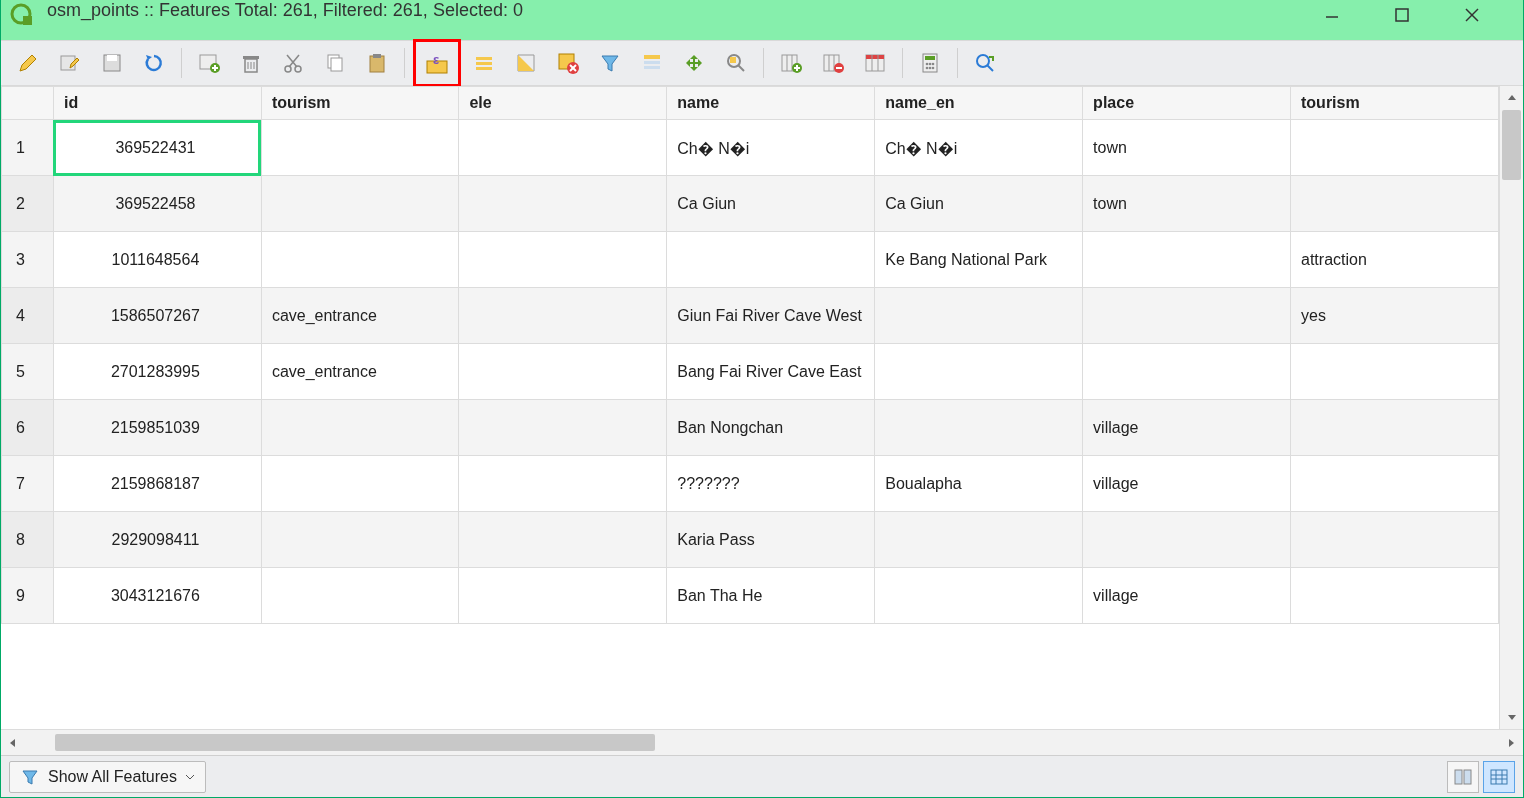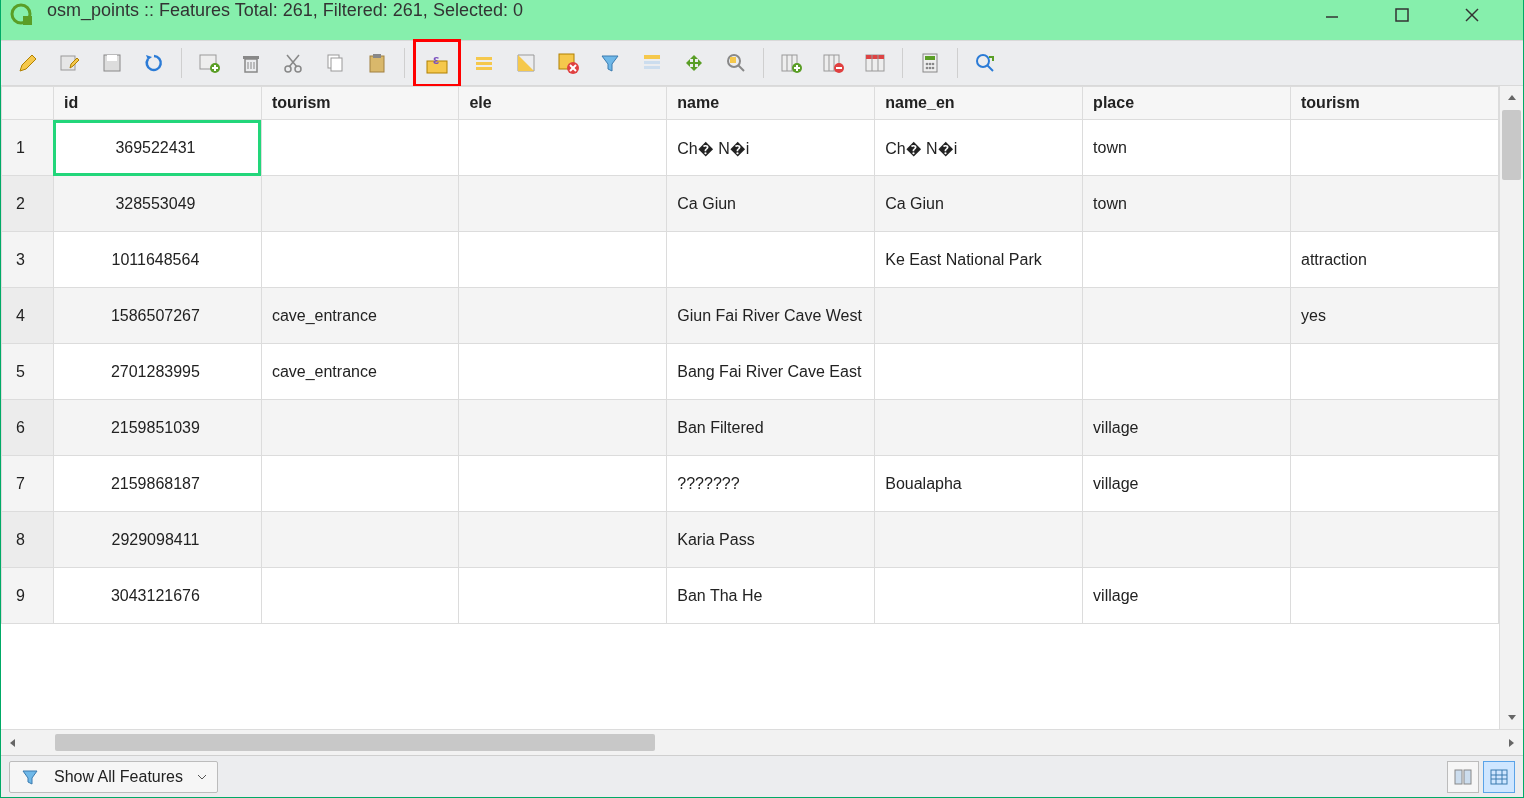--- a/index.html
+++ b/index.html
@@ -26,21 +26,21 @@
   .cell-selected { outline:3px solid #22d67a; outline-offset:-3px; }
   .vscroll { width:24px; background:#f2f2f2; border-left:1px solid #dcdcdc; display:flex; flex-direction:column; }
   .varrow { height:24px; display:flex; align-items:center; justify-content:center; color:#555; }
   .vtrack { flex:1; position:relative; }
   .vthumb { position:absolute; top:0; left:2px; right:2px; height:70px; background:#c8c8c8; border-radius:2px; }
   .hscroll { height:26px; background:#f2f2f2; border-top:1px solid #dcdcdc; display:flex; align-items:center; }
   .harrow { width:24px; display:flex; align-items:center; justify-content:center; color:#555; height:100%; }
   .htrack { flex:1; position:relative; height:100%; }
   .hthumb { position:absolute; left:30px; width:600px; top:4px; bottom:4px; background:#c8c8c8; border-radius:2px; }
   .statusbar { height:42px; background:#ecedef; border-top:1px solid #cfcfcf; display:flex; align-items:center; padding:0 8px; gap:6px; }
-  .filter-btn { display:flex; align-items:center; gap:14px; border:1px solid #bcbcbc; background:#f6f6f6; height:32px; padding:0 10px; border-radius:2px; font-size:16px; }
+  .filter-btn { display:flex; align-items:center; gap:8px; border:1px solid #bcbcbc; background:#f6f6f6; height:32px; padding:0 10px; border-radius:2px; font-size:16px; }
   .status-right { margin-left:auto; display:flex; gap:4px; }
   .viewbtn { width:32px; height:32px; border:1px solid #bcbcbc; background:#f6f6f6; display:flex; align-items:center; justify-content:center; }
   .viewbtn.active { background:#cfe6ff; border-color:#5aa3e8; }
   svg { display:block; }
 </style>
 </head>
 <body>
 
 <div class="window">
 
@@ -260,35 +260,35 @@
               <td class="idcell cell-selected">369522431</td>
               <td></td>
               <td></td>
               <td>Ch� N�i</td>
               <td>Ch� N�i</td>
               <td>town</td>
               <td></td>
             </tr>
             <tr class="alt">
               <td class="rownum">2</td>
-              <td class="idcell">328553049</td>
+              <td class="idcell">369522458</td>
               <td></td>
               <td></td>
               <td>Ca Giun</td>
               <td>Ca Giun</td>
               <td>town</td>
               <td></td>
             </tr>
             <tr>
               <td class="rownum">3</td>
               <td class="idcell">1011648564</td>
               <td></td>
               <td></td>
               <td></td>
-              <td>Ke East National Park</td>
+              <td>Ke Bang National Park</td>
               <td></td>
               <td>attraction</td>
             </tr>
             <tr class="alt">
               <td class="rownum">4</td>
               <td class="idcell">1586507267</td>
               <td>cave_entrance</td>
               <td></td>
               <td>Giun Fai River Cave West</td>
               <td></td>
@@ -303,21 +303,21 @@
               <td>Bang Fai River Cave East</td>
               <td></td>
               <td></td>
               <td></td>
             </tr>
             <tr class="alt">
               <td class="rownum">6</td>
               <td class="idcell">2159851039</td>
               <td></td>
               <td></td>
-              <td>Ban Filtered</td>
+              <td>Ban Nongchan</td>
               <td></td>
               <td>village</td>
               <td></td>
             </tr>
             <tr>
               <td class="rownum">7</td>
               <td class="idcell">2159868187</td>
               <td></td>
               <td></td>
               <td>???????</td>

